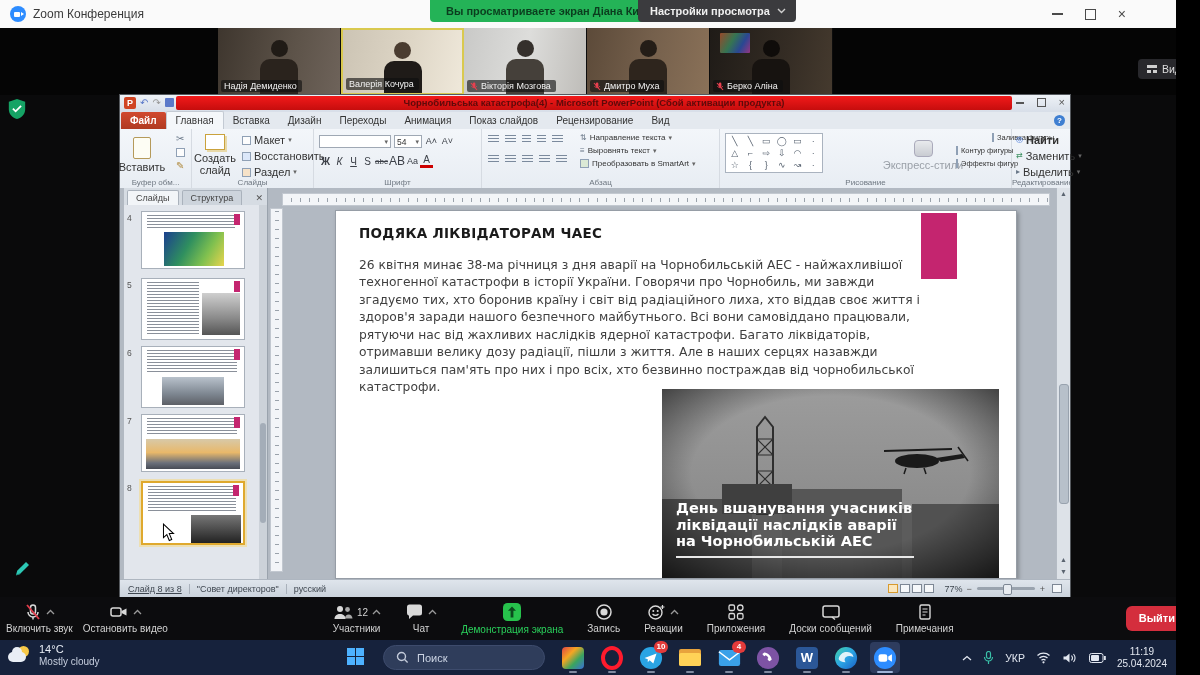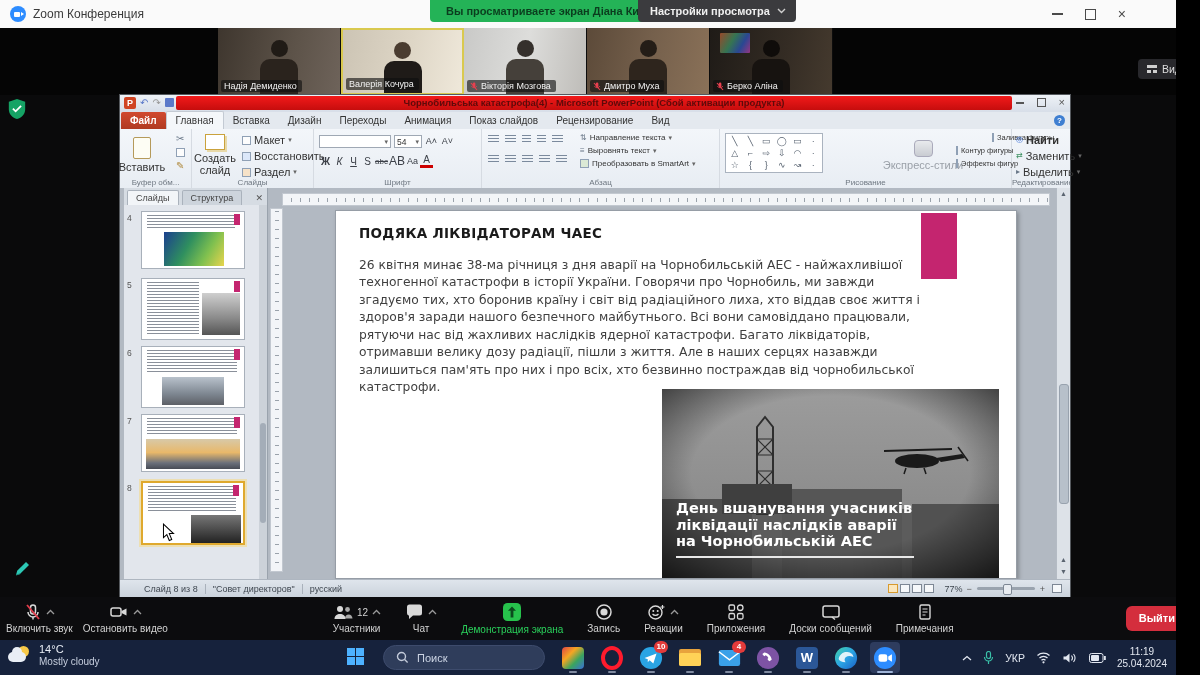--- a/index.html
+++ b/index.html
@@ -520,21 +520,21 @@
         <div class="ar">▲</div>
         <div class="mth"></div>
         <div class="nav">
           <div class="ar">▲</div>
           <div class="ar">▼</div>
         </div>
       </div>
     </div>
 
     <div class="ppt-status">
-      <span style="margin-left:24px;">Слайд 8 из 8</span>
+      <span style="margin-left:8px;text-decoration:underline;">Слайд 8 из 8</span>
       <span class="sdiv"></span>
       <span>"Совет директоров"</span>
       <span class="sdiv"></span>
       <span>русский</span>
       <span style="margin-left:auto;display:flex;align-items:center;margin-right:6px;">
         <span class="viewico on"></span>
         <span class="viewico"></span>
         <span class="viewico"></span>
         <span class="viewico"></span>
         <span style="margin:0 4px 0 8px;">77%</span>

